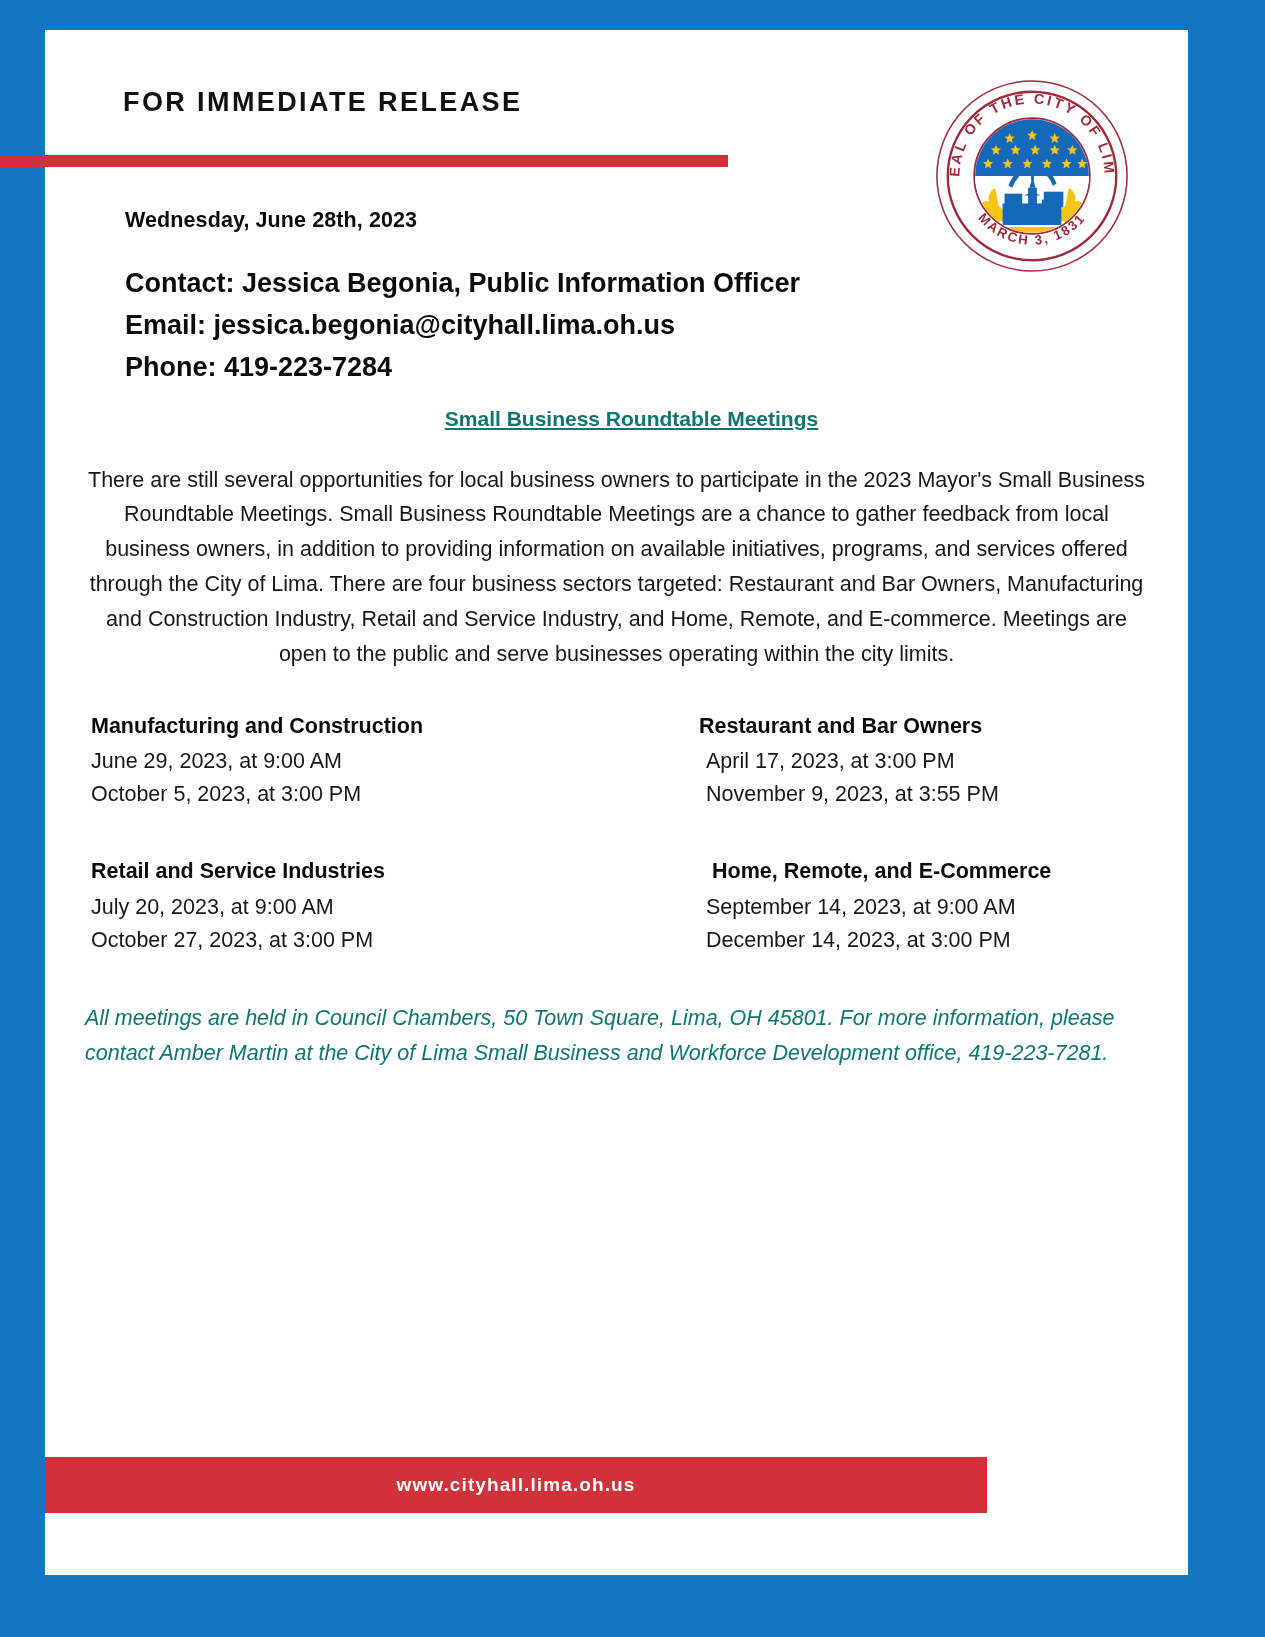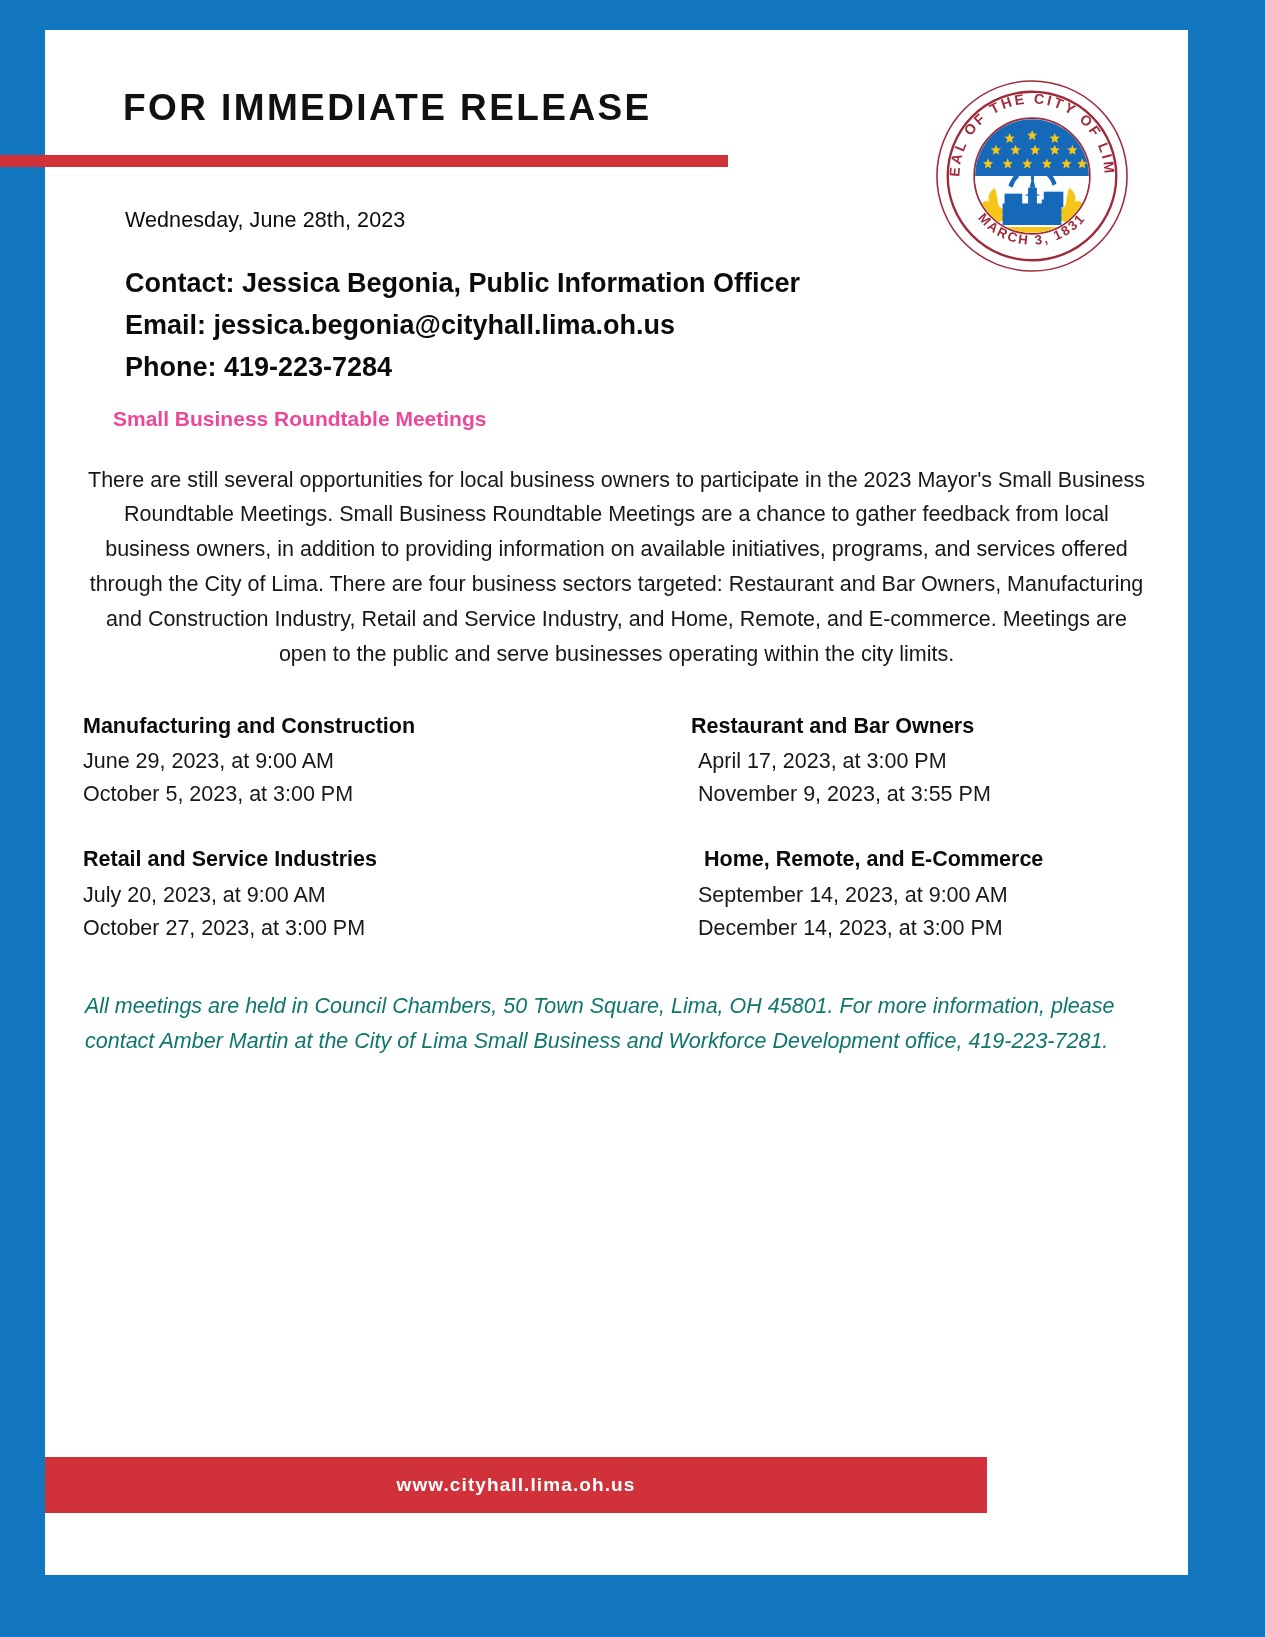--- a/index.html
+++ b/index.html
@@ -36,21 +36,21 @@
 
   
   .header {
     position: relative;
     height: 130px;
   }
   .release-title {
     position: absolute;
     left: 78px;
     top: 57px;
-    font-size: 37px;
+    font-size: 27px;
     font-weight: bold;
     letter-spacing: 2.4px;
     color: #111111;
     white-space: nowrap;
   }
 
   
   .red-rule {
     position: absolute;
     left: -45px;
@@ -75,57 +75,59 @@
     position: absolute;
     left: 0;
     top: 150px;
     width: 1143px;
     padding: 0 38px 0 38px;
     box-sizing: border-box;
   }
 
   .dateline {
     font-size: 21.5px;
-    font-weight: normal;
+    font-weight: bold;
     color: #0b0b0b;
     margin: 28px 0 0 42px;
     letter-spacing: 0.1px;
   }
 
   .contact-block {
     margin: 30px 0 0 42px;
     font-size: 27px;
     font-weight: bold;
     color: #0b0b0b;
     line-height: 1.55;
   }
   .contact-block div { white-space: nowrap; }
 
   .doc-subtitle {
+    text-align: center;
     font-size: 21px;
     font-weight: bold;
-    color: #ec4899;
+    color: #0f766e;
     margin: 18px 0 0 0;
     padding-left: 30px;
+    text-decoration: underline;
   }
 
   .lede {
     margin: 32px 2px 0 2px;
     font-size: 21.5px;
     line-height: 1.62;
     color: #171717;
     text-align: center;
   }
 
   
   .schedule {
-    margin: 38px 0 0 0;
+    margin: 38px 0 0 8px;
     display: grid;
     grid-template-columns: 600px 1fr;
-    row-gap: 32px;
+    row-gap: 44px;
   }
   .sched-col {
     font-size: 21.5px;
     color: #171717;
     line-height: 1.55;
   }
   .sched-col.right {
     padding-left: 8px;
   }
   .sched-head {

